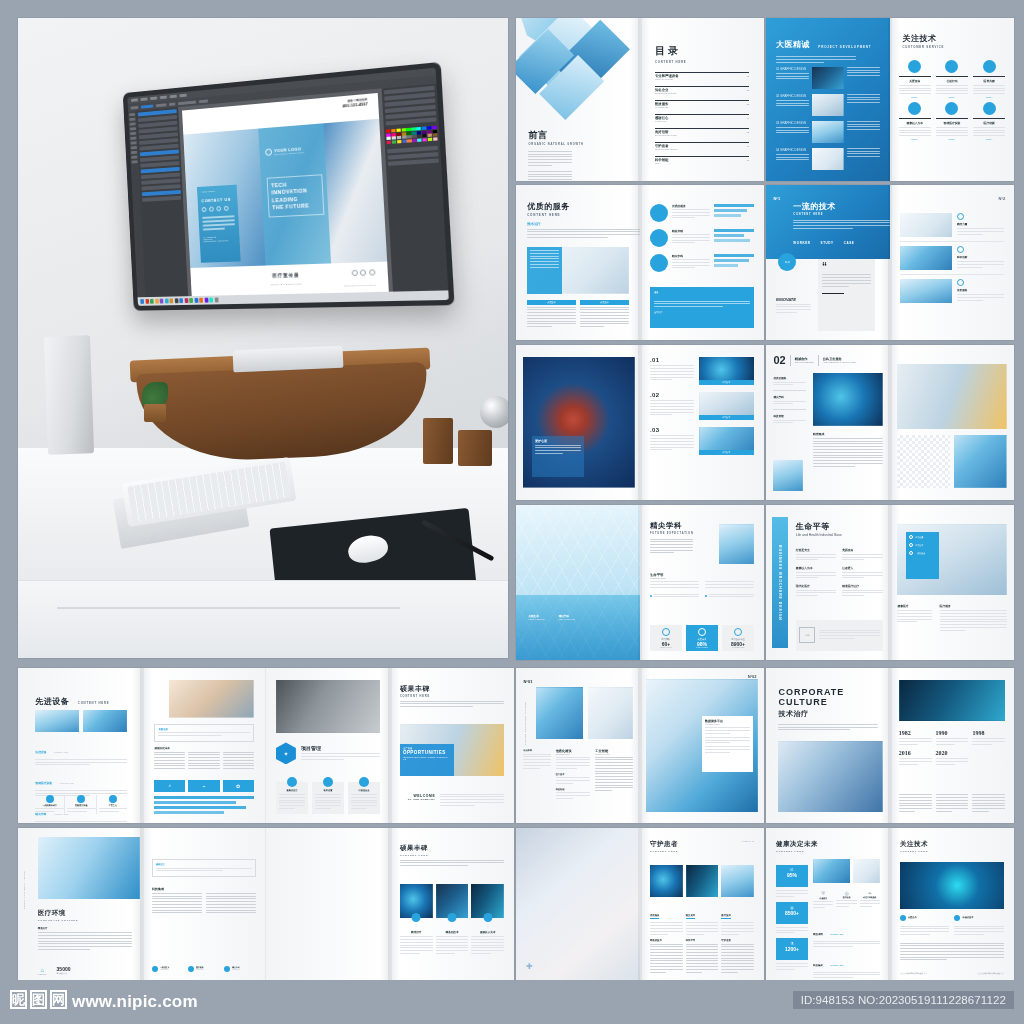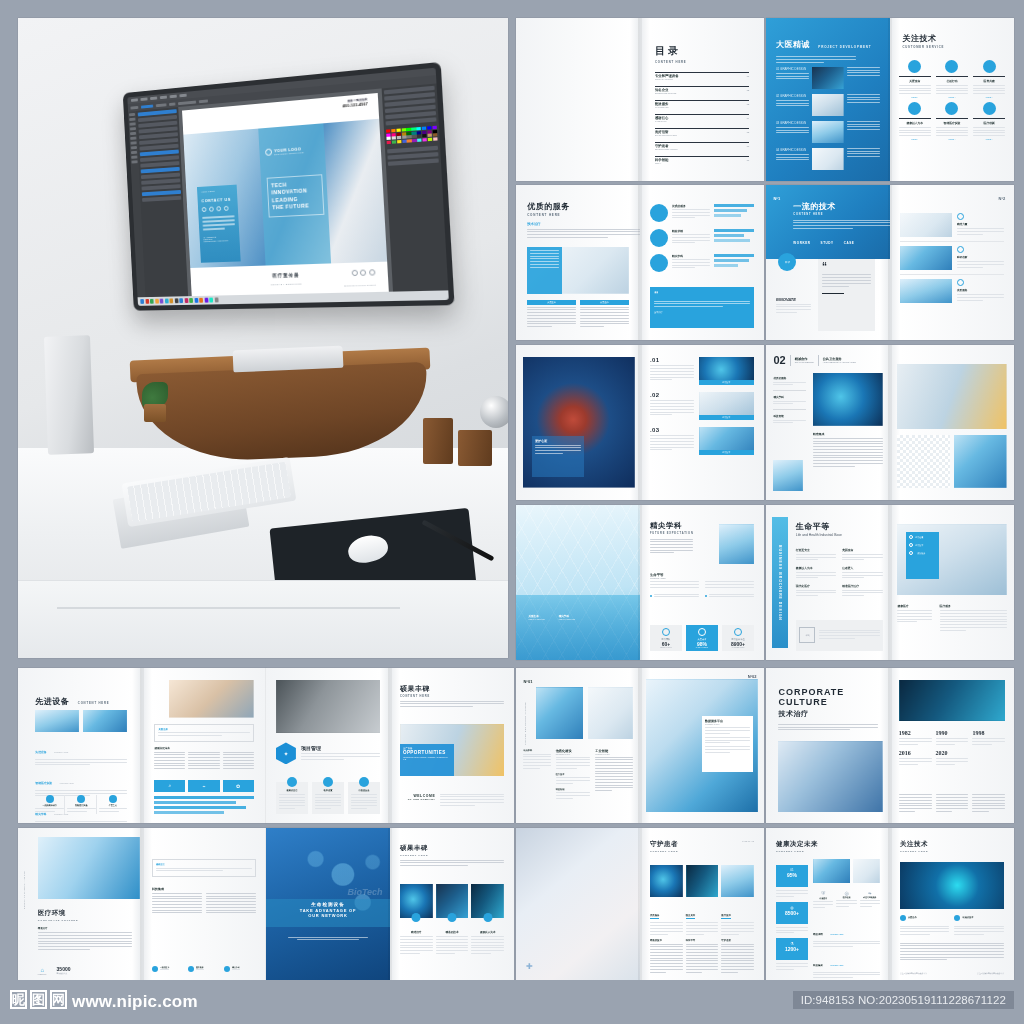--- a/index.html
+++ b/index.html
@@ -404,20 +404,46 @@
           <b style="background:#1ae8c4"></b>
           <b style="background:#888"></b>
         </div>
 
       </div>
     </div>
   </div>
 
   <div class="card" style="left:516px; top:18px; width:248px; height:163px;">
     <div class="spread">
+      <div class="pg l">
+        <div style="position:absolute;left:-8%;top:-6%;width:120%;height:56%;background:linear-gradient(135deg,#cfeaf8 0%,#7cc3e6 40%,#2f86c4 100%);
+                    clip-path:polygon(8% 0,42% 0,62% 30%,40% 55%,14% 30%);"></div>
+        <div style="position:absolute;left:18%;top:-4%;width:36%;height:44%;background:linear-gradient(150deg,#eaf6fc,#8dc9e8);transform:rotate(45deg);"></div>
+        <div style="position:absolute;left:44%;top:4%;width:34%;height:40%;background:linear-gradient(150deg,#6fbde4,#1f6fae);transform:rotate(45deg);"></div>
+        <div style="position:absolute;left:6%;top:10%;width:30%;height:34%;background:linear-gradient(150deg,#9ad3ee,#3b93cb);transform:rotate(45deg);"></div>
+        <div style="position:absolute;left:30%;top:26%;width:30%;height:34%;background:linear-gradient(150deg,#d8eefa,#7ec2e5);transform:rotate(45deg);"></div>
+        <div style="position:absolute;left:10%;top:68%;">
+          <div class="cn-title" style="font-size:9px">前言</div>
+          <div class="en-sub" style="font-size:2.6px;margin-top:1px">ORGANIC NATURAL GROWTH</div>
+          <div class="lines dense" style="margin-top:5px;width:78%">
+            <i></i>
+              <i></i>
+              <i></i>
+              <i></i>
+              <i></i>
+              <i style="width:55%"></i>
+          </div>
+          <div class="lines dense" style="margin-top:5px;width:78%">
+            <i></i>
+              <i></i>
+              <i></i>
+              <i></i>
+          </div>
+        </div>
+      </div>
       <div class="pg r">
         <div style="position:absolute;left:12%;top:16%;width:76%;">
           <div class="cn-title" style="font-size:10px;letter-spacing:3px">目录</div>
           <div class="en-sub" style="font-size:2.8px;margin-top:2px">CONTENT HERE</div>
         </div>
         <div style="position:absolute;left:12%;top:33%;width:76%;">
           <div style="border-top:1px solid #2b3440;padding-top:1.5px;margin-bottom:5.5px;position:relative">
             <div style="font-size:3.4px;font-weight:700;color:#233">专业和严谨设备</div>
             <div style="font-size:1.9px;color:#9aa3ad">COMPANY PROFILE</div>
             <div style="position:absolute;right:0;top:2px;font-size:2.2px;color:#8892a0">01</div>
@@ -1691,34 +1717,20 @@
               </div>
           </div>
         </div>
       </div>
       <div class="gutter"></div>
     </div>
   </div>
 
   <div class="card" style="left:266px; top:828px; width:248px; height:155px;">
     <div class="spread">
-      <div class="pg l" style="background:linear-gradient(160deg,#2f7fc8 0%,#1d63a6 45%,#0f447c 100%)">
-        <div style="position:absolute;inset:0;background:radial-gradient(circle at 62% 30%, rgba(120,200,240,.45) 0 8%, transparent 9%), radial-gradient(circle at 78% 48%, rgba(120,200,240,.4) 0 6%, transparent 7%), radial-gradient(circle at 40% 20%, rgba(120,200,240,.35) 0 5%, transparent 6%), radial-gradient(circle at 86% 22%, rgba(120,200,240,.3) 0 4%, transparent 5%);"></div>
-        <div style="position:absolute;left:0;top:46%;width:100%;height:18%;background:rgba(40,140,195,.55)"></div>
-        <div style="position:absolute;right:6%;top:38%;font-size:9px;color:rgba(255,255,255,.22);font-weight:700;font-style:italic">BioTech</div>
-        <div style="position:absolute;left:0;top:48%;width:100%;text-align:center">
-          <div style="font-size:4.6px;color:#fff;font-weight:700;letter-spacing:1px">生命检测设备</div>
-          <div style="font-size:4px;color:#fff;font-weight:700;letter-spacing:.8px;margin-top:1px">TAKE ADVANTAGE OF</div>
-          <div style="font-size:4px;color:#fff;font-weight:700;letter-spacing:.8px">OUR NETWORK</div>
-        </div>
-        <div class="lines onblue dense" style="position:absolute;left:18%;top:70%;width:64%">
-            <i></i>
-            <i style="width:78%;margin-left:11%"></i>
-          </div>
-      </div>
       <div class="pg r">
         <div style="position:absolute;left:8%;top:10%;width:84%;">
           <div class="cn-title" style="font-size:6.5px">硕果丰碑</div>
           <div class="en-sub" style="font-size:2.4px;margin-top:1px">CONTENT HERE</div>
           <div class="lines dense" style="margin-top:3px">
               <i></i>
               <i></i>
               <i style="width:65%"></i>
             </div>
         </div>

